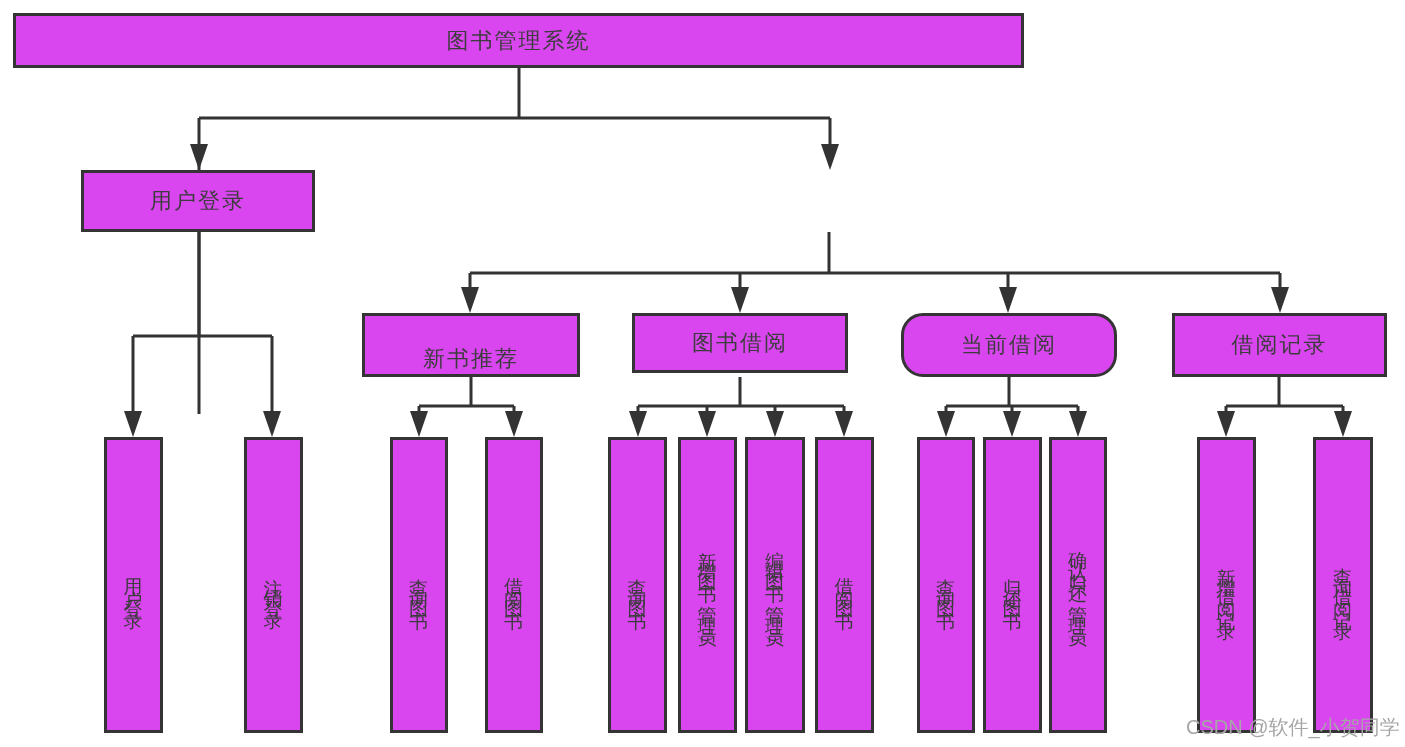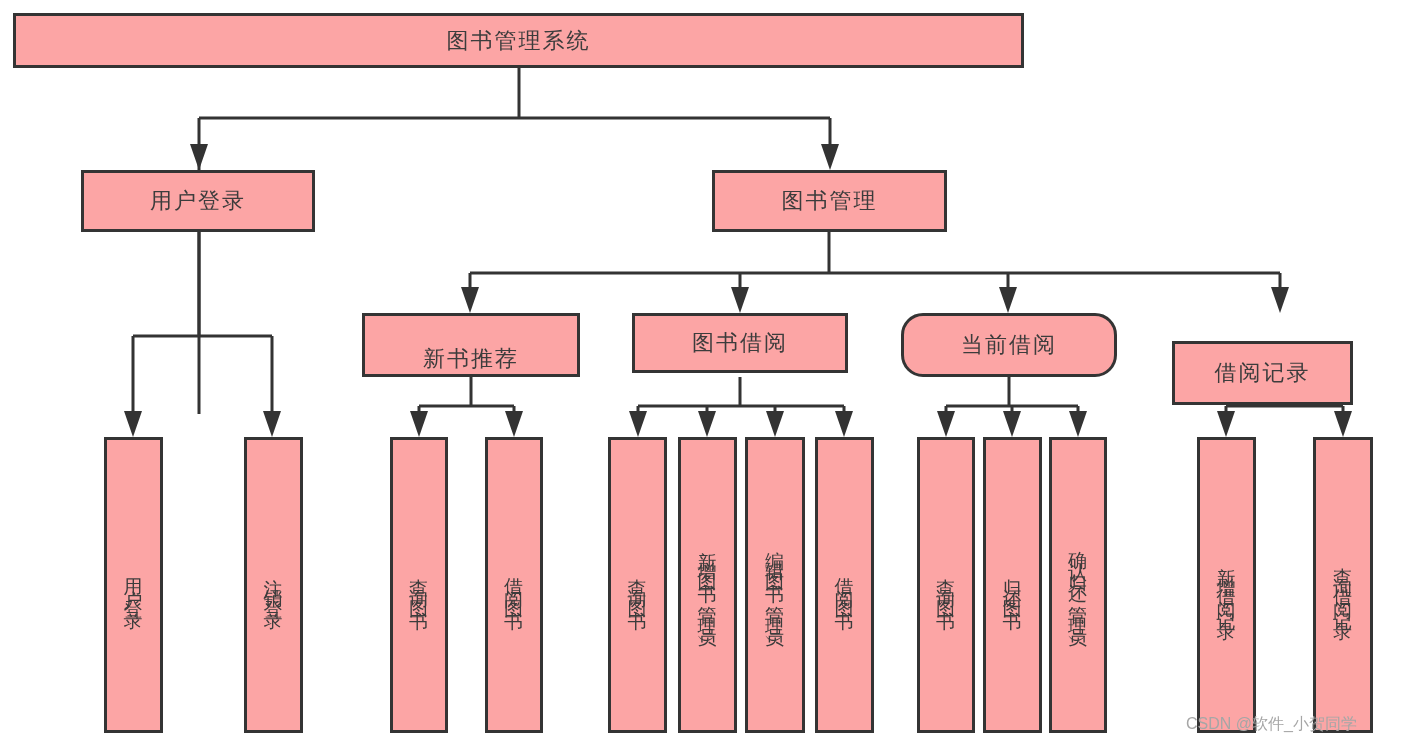--- a/index.html
+++ b/index.html
@@ -16,21 +16,21 @@
     font-family: "Liberation Sans", "DejaVu Sans", sans-serif;
   }
   #connectors {
     position: absolute;
     left: 0; top: 0;
     width: 1405px; height: 747px;
   }
   .node {
     position: absolute;
     box-sizing: border-box;
-    background: #fca5a5;
+    background: #d946ef;
     border: 3px solid #343434;
     color: #3c3c3c;
     display: flex;
     align-items: center;
     justify-content: center;
   }
   .h-node {
     font-size: 22px;
     letter-spacing: 2px;
     white-space: nowrap;
@@ -44,21 +44,21 @@
     writing-mode: vertical-rl;
     text-orientation: mixed;
     font-size: 19px;
     letter-spacing: 11px;
     line-height: 1;
   }
   .watermark {
     position: absolute;
     left: 1186px;
     top: 714px;
-    font-size: 16px;
+    font-size: 20px;
     color: #a6a6a6;
     white-space: nowrap;
     z-index: 5;
   }
 </style>
 </head>
 <body>
 
 <div id="canvas">
 
@@ -107,34 +107,31 @@
     </g>
   </svg>
 
   <div class="node h-node" style="left:13px; top:13px; width:1011px; height:55px;">
     <span>图书管理系统</span>
   </div>
 
   <div class="node h-node" style="left:81px; top:170px; width:234px; height:62px;">
     <span>用户登录</span>
   </div>
-  <div class="node h-node" style="left:712px; top:170px; width:235px; height:62px;">
-    <span>图书管理</span>
-  </div>
 
   <div class="node h-node" style="left:362px; top:313px; width:218px; height:64px;align-items:flex-end;">
     <span>新书推荐</span>
   </div>
   <div class="node h-node" style="left:632px; top:313px; width:216px; height:60px;">
     <span>图书借阅</span>
   </div>
   <div class="node h-node" style="left:901px; top:313px; width:216px; height:64px;border-radius:22px;">
     <span>当前借阅</span>
   </div>
-  <div class="node h-node" style="left:1172px; top:313px; width:181px; height:64px;margin-top:28px;">
+  <div class="node h-node" style="left:1172px; top:313px; width:215px; height:64px;">
     <span>借阅记录</span>
   </div>
 
   <div class="node leaf" style="left:104px;">
     <span class="vtext">用户登录</span>
   </div>
   <div class="node leaf" style="left:244px;">
     <span class="vtext">注销登录</span>
   </div>
 

